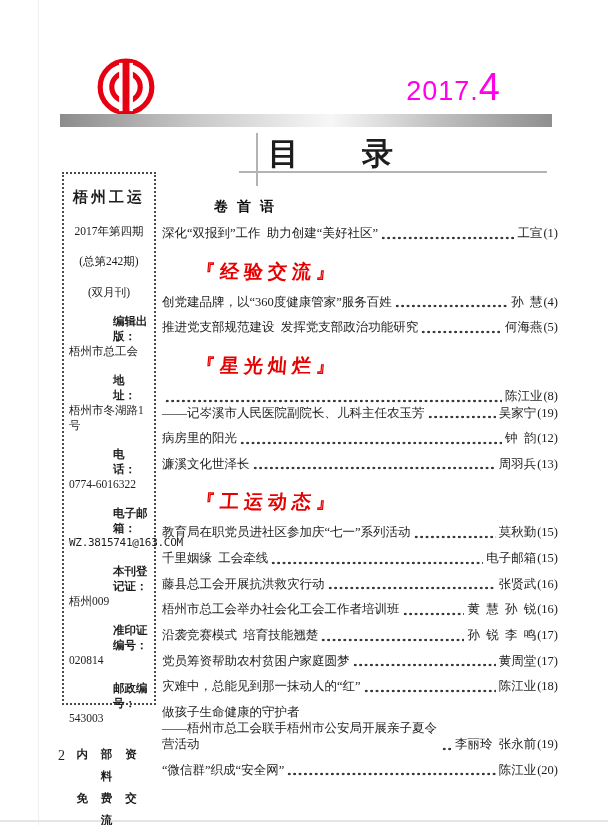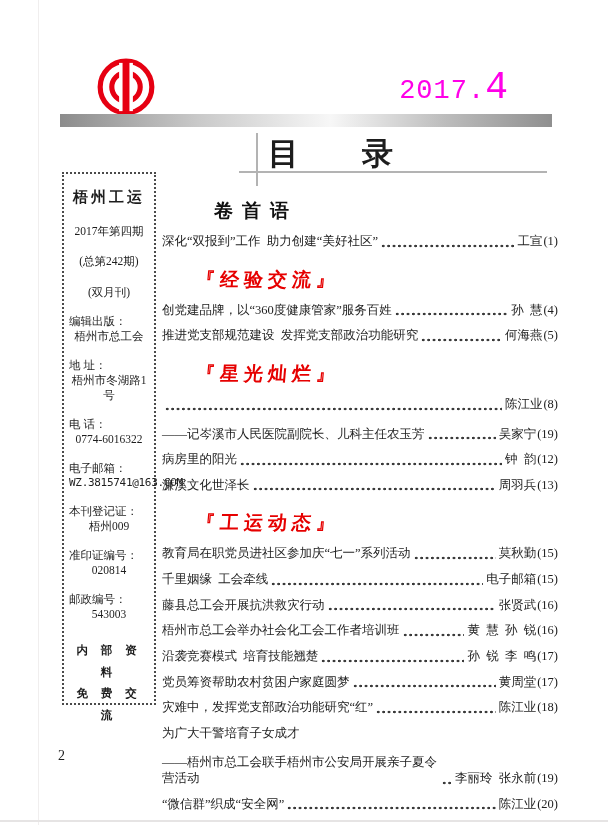--- a/index.html
+++ b/index.html
@@ -5,52 +5,52 @@
   html,body{margin:0;padding:0;background:#ffffff;}
   .page{
     position:relative;width:608px;height:825px;background:#ffffff;
     font-family:"Liberation Serif","DejaVu Serif",serif;color:#1d1d1d;overflow:hidden;
   }
   .left-edge{position:absolute;left:38px;top:0;width:1px;height:100%;background:#f0eeee;}
   .bottom-edge{position:absolute;left:0;bottom:3px;width:100%;height:2px;background:#e6e4e4;}
 
   
   .logo{position:absolute;left:95px;top:56px;width:62px;height:62px;}
-  .issue{position:absolute;top:66px;left:398px;width:110px;text-align:right;
-    color:#ff00e8;font-family:Liberation Mono, monospace;white-space:nowrap;}
+  .issue{position:absolute;top:66px;left:390px;width:110px;text-align:right;
+    color:#ff00e8;font-family:Liberation Sans, sans-serif;white-space:nowrap;}
   .issue .yr{font-size:27px;letter-spacing:1px;}
   .issue .no{font-size:38px;}
   .bar{position:absolute;left:60px;top:114px;width:492px;height:13px;
     background:linear-gradient(90deg,#8c8c8c 0%,#c9c9c9 28%,#f7f7f7 55%,#bdbdbd 78%,#8f8f8f 100%);}
 
   
   .title-vline{position:absolute;left:256px;top:133px;width:2px;height:53px;background:#b3b3b3;}
   .title-hline{position:absolute;left:239px;top:171px;width:308px;height:2px;background:#b3b3b3;}
   .contents-title{position:absolute;left:268px;top:133px;font-size:31px;font-weight:bold;
     letter-spacing:16px;white-space:nowrap;}
 
   
   .sidebar{position:absolute;left:62px;top:172px;width:94px;height:533px;
     border:2px dotted #4a4a4a;box-sizing:border-box;padding:10px 5px 8px;
     font-size:11.5px;line-height:1.3;}
   .sb-title{text-align:center;font-size:15px;font-weight:bold;letter-spacing:3px;margin:4px 0 0;}
   .sb-center{text-align:center;margin-top:16px;}
   .sb-group{margin-top:14px;}
-  .sb-label{font-weight:normal;display:block;}
-  .sb-value{display:block;text-align:center;}
+  .sb-label{font-weight:bold;display:block;margin-left:44px;}
+  .sb-value{display:block;}
   .sb-value.mono{font-family:"DejaVu Sans Mono","Liberation Mono",monospace;font-size:11px;letter-spacing:-0.3px;}
   .sb-footer{text-align:center;font-weight:bold;letter-spacing:5px;margin-top:18px;line-height:1.9;}
 
   
   .main{position:absolute;left:162px;top:194px;width:396px;font-size:12.5px;}
   .sec-heading{margin:0;font-weight:bold;white-space:nowrap;}
-  .sec-heading.plain{font-size:19px;letter-spacing:9px;margin:4px 0 2px 52px;color:#111;}
+  .sec-heading.plain{font-size:14px;letter-spacing:9px;margin:4px 0 2px 52px;color:#111;}
   .sec-heading.red{font-size:19px;letter-spacing:5px;margin:17px 0 3px 34px;color:#e60000;transform:skewX(-5deg);}
   .entry{display:flex;align-items:flex-end;margin-top:10px;line-height:1.25;}
-  .entry.cont{margin-top:14px;}
+  .entry.cont{margin-top:1px;}
   .entry .t{white-space:pre-wrap;}
   .leader{flex:1 1 auto;min-width:10px;margin:0 3px;height:13px;
     background-image:radial-gradient(circle at 2.2px 9px,#3a3a3a 1.1px,rgba(0,0,0,0) 1.6px);
     background-size:5.4px 13px;background-repeat:repeat-x;}
   .entry .a{white-space:pre;}
   .entry .p{white-space:pre;margin-left:1px;}
 
   .page-number{position:absolute;left:58px;top:748px;font-size:14px;}
 </style>
 </head>
@@ -203,27 +203,27 @@
         <span class="a">孙  锐  李  鸣</span>
         <span class="p">(17)</span>
       </div>
       <div class="entry">
         <span class="t">党员筹资帮助农村贫困户家庭圆梦</span>
         <span class="leader"></span>
         <span class="a">黄周堂</span>
         <span class="p">(17)</span>
       </div>
       <div class="entry">
-        <span class="t">灾难中，发挥党支部政治功能研究“红”</span>
+        <span class="t">灾难中，总能见到那一抹动人的“红”</span>
         <span class="leader"></span>
         <span class="a">陈江业</span>
         <span class="p">(18)</span>
       </div>
       <div class="entry">
-        <span class="t">为广大干警培育子女成才</span>
+        <span class="t">做孩子生命健康的守护者</span>
       </div>
       <div class="entry cont">
         <span class="t">——梧州市总工会联手梧州市公安局开展亲子夏令营活动</span>
         <span class="leader"></span>
         <span class="a">李丽玲  张永前</span>
         <span class="p">(19)</span>
       </div>
       <div class="entry">
         <span class="t">“微信群”织成“安全网”</span>
         <span class="leader"></span>

